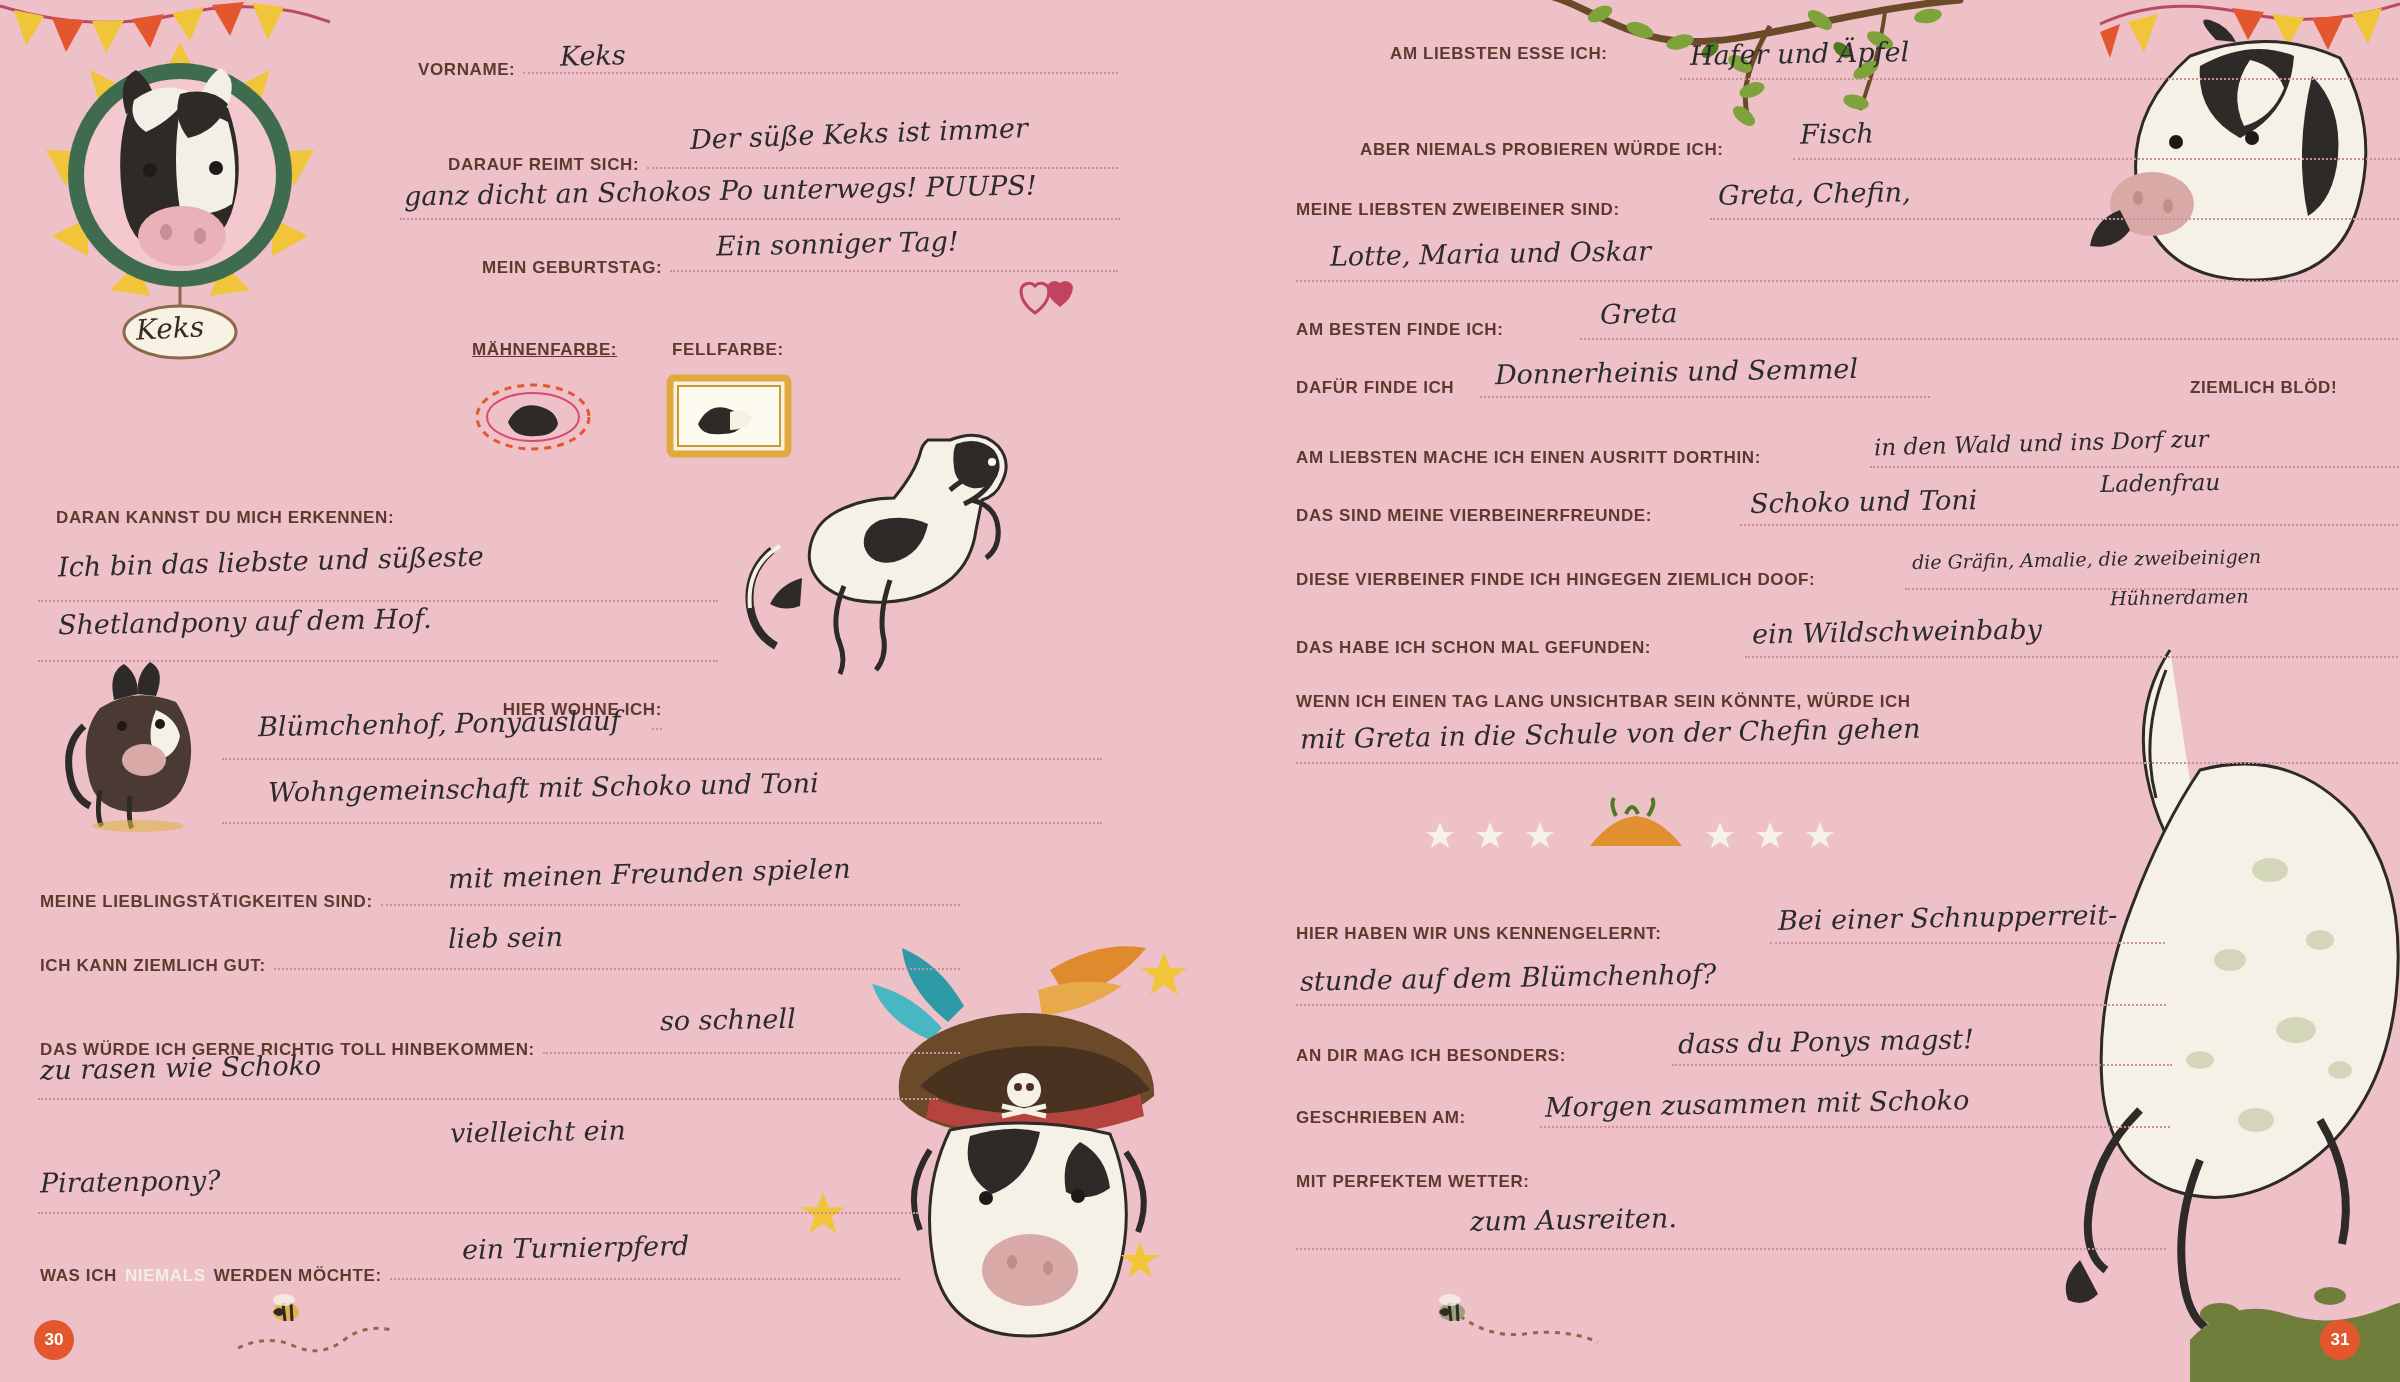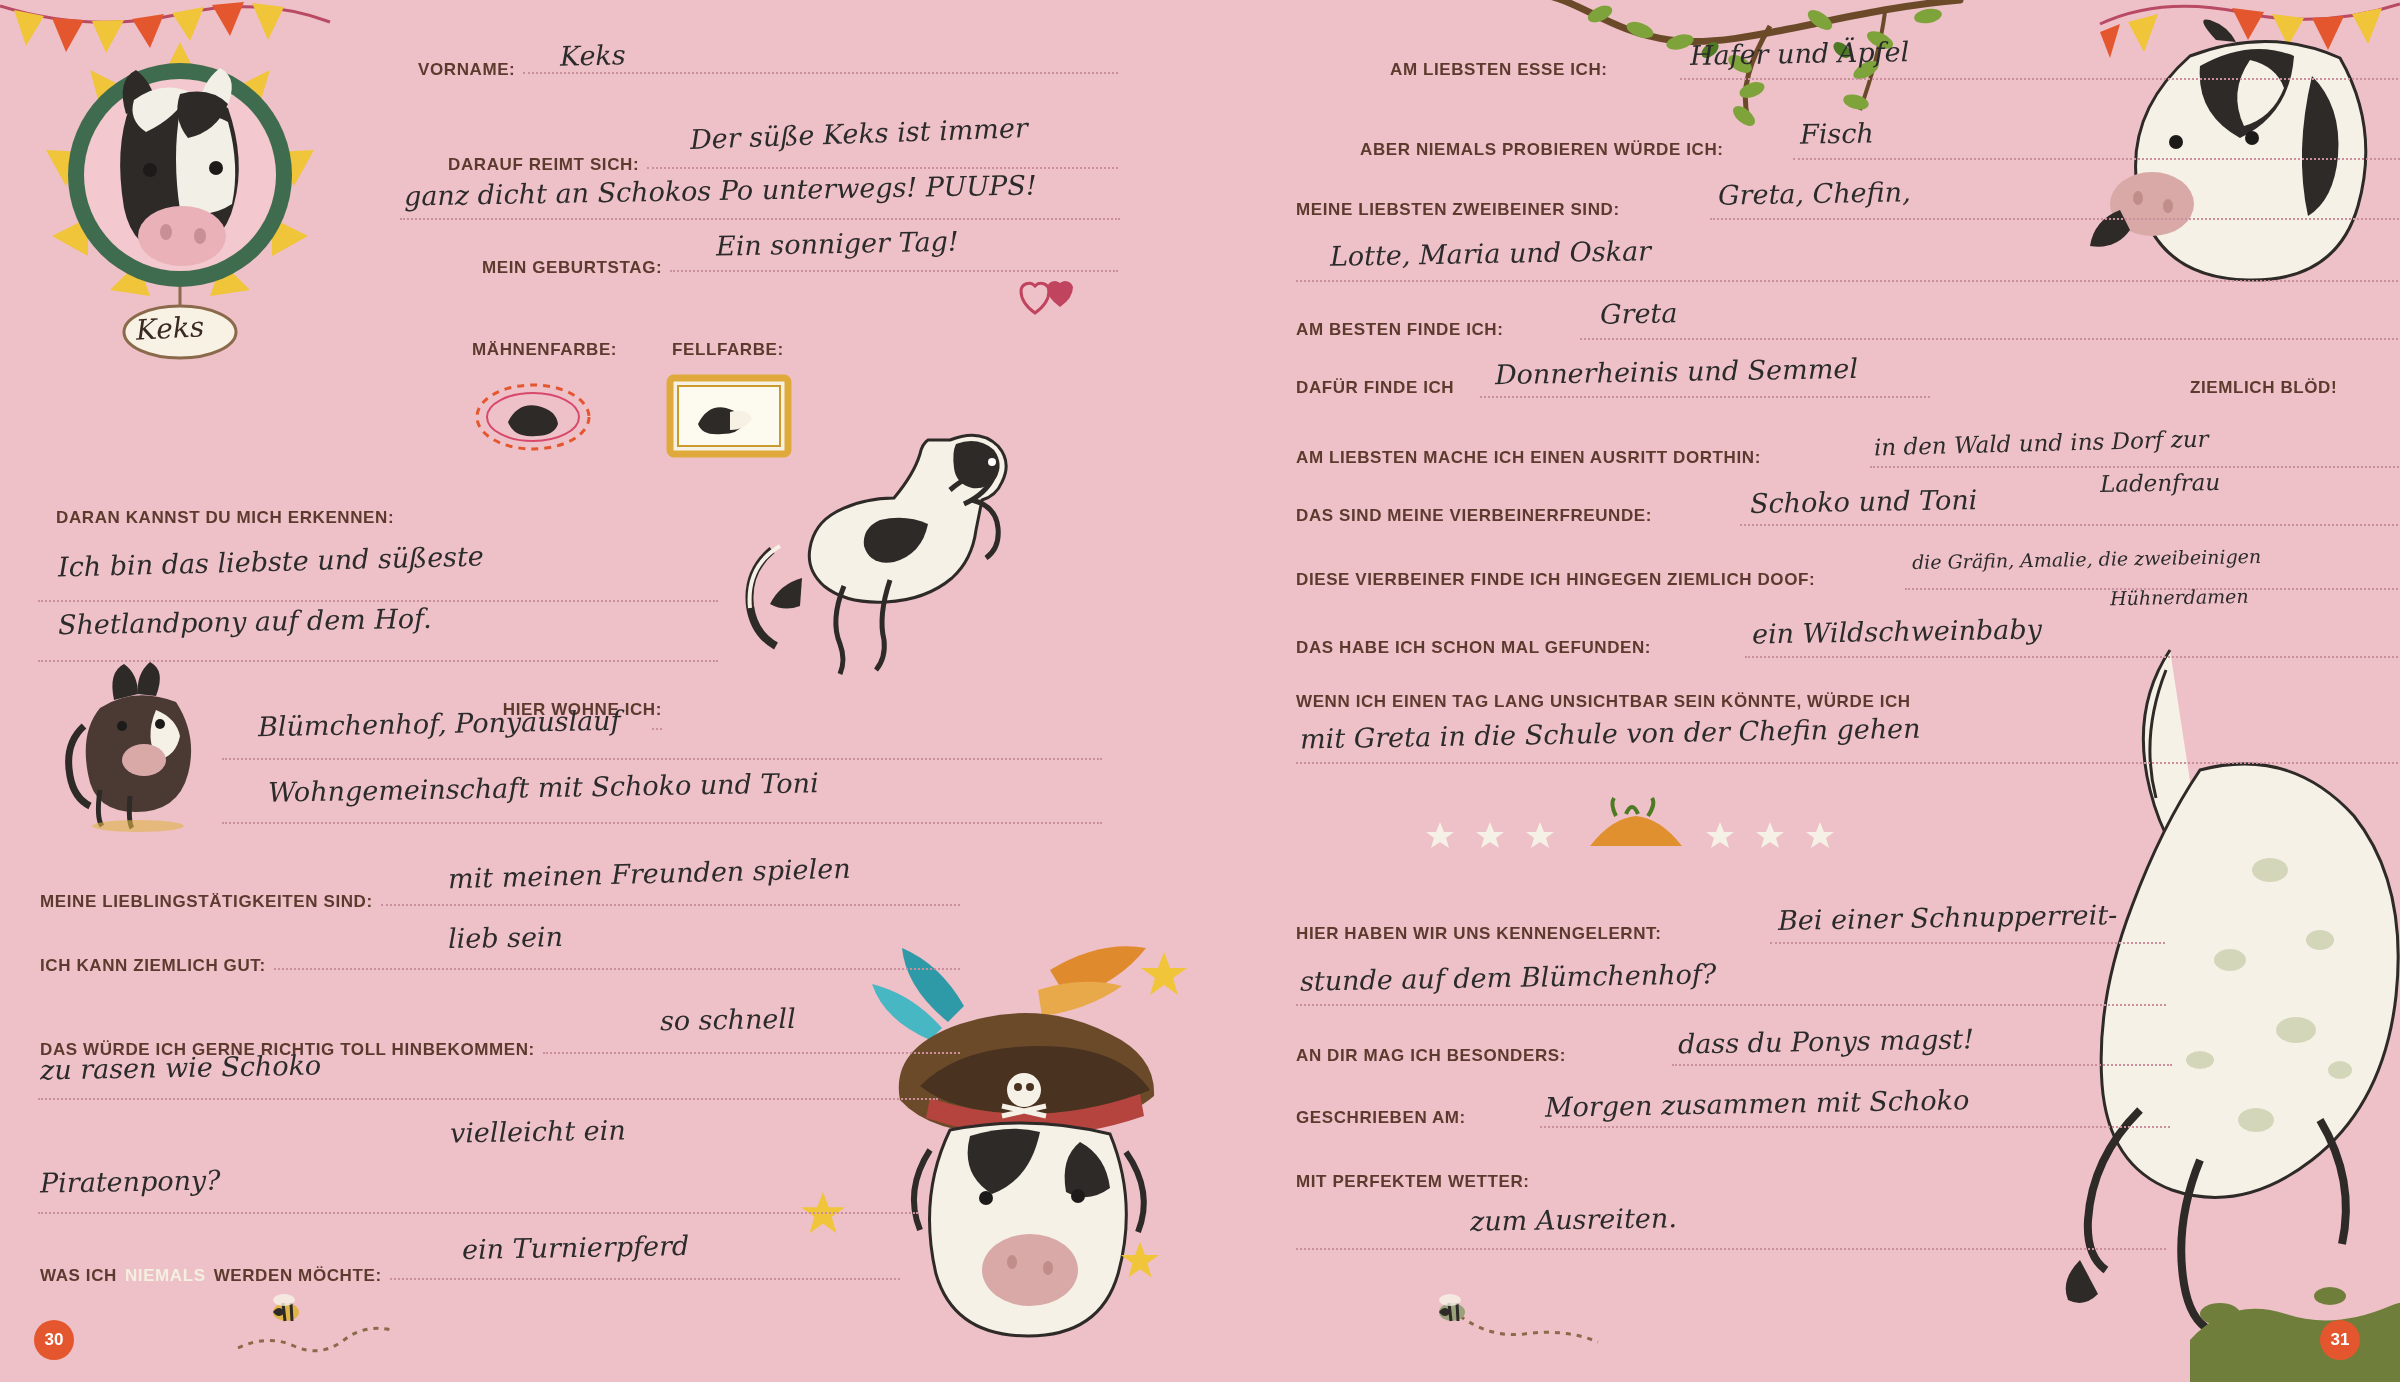--- a/index.html
+++ b/index.html
@@ -363,21 +363,21 @@
   <div class="free hand" style="left:690px;top:118px;transform:rotate(-2deg);">Der süße Keks ist immer</div>
   <div class="ruled" style="left:400px;top:218px;width:720px;"></div>
   <div class="free hand" style="left:404px;top:175px;transform:rotate(-1deg);">ganz dicht an Schokos Po unterwegs! PUUPS!</div>
 
   <div class="row" style="left:482px;top:258px;width:636px;">
     <span class="label">MEIN GEBURTSTAG:</span>
     <span class="dots"></span>
   </div>
   <div class="free hand" style="left:716px;top:228px;">Ein sonniger Tag!</div>
 
-  <div class="free label" style="left:472px;top:340px;">MÄHNENFARBE:</div>
+  <div class="free label" style="left:472px;top:340px;text-decoration:underline;">MÄHNENFARBE:</div>
   <div class="free label" style="left:672px;top:340px;">FELLFARBE:</div>
 
   <div class="free label" style="left:56px;top:508px;">DARAN KANNST DU MICH ERKENNEN:</div>
   <div class="ruled" style="left:38px;top:600px;width:680px;"></div>
   <div class="free hand" style="left:58px;top:546px;transform:rotate(-1.5deg);">Ich bin das liebste und süßeste</div>
   <div class="ruled" style="left:38px;top:660px;width:680px;"></div>
   <div class="free hand" style="left:58px;top:606px;transform:rotate(-1deg);">Shetlandpony auf dem Hof.</div>
 
   <div class="row" style="left:222px;top:700px;width:440px;flex-direction:column;">
     <span class="label">HIER WOHNE ICH:</span>
@@ -413,21 +413,21 @@
   <div class="free hand" style="left:40px;top:1166px;transform:rotate(-1deg);">Piratenpony?</div>
 
   <div class="row" style="left:40px;top:1266px;width:860px;">
     <span class="label">WAS ICH</span>
     <span class="label highlight">NIEMALS</span>
     <span class="label">WERDEN MÖCHTE:</span>
     <span class="dots"></span>
   </div>
   <div class="free hand" style="left:462px;top:1232px;transform:rotate(-1deg);">ein Turnierpferd</div>
 
-  <div class="row" style="left:1390px;top:60px;width:290px;">
+  <div class="row" style="left:1390px;top:44px;width:290px;">
     <span class="label">AM LIEBSTEN ESSE ICH:</span>
   </div>
   <div class="ruled" style="left:1680px;top:78px;width:730px;"></div>
   <div class="free hand" style="left:1690px;top:38px;transform:rotate(-1deg);">Hafer und Äpfel</div>
 
   <div class="row" style="left:1360px;top:140px;width:430px;">
     <span class="label">ABER NIEMALS PROBIEREN WÜRDE ICH:</span>
   </div>
   <div class="ruled" style="left:1793px;top:158px;width:615px;"></div>
   <div class="free hand" style="left:1800px;top:118px;transform:rotate(-1deg);">Fisch</div>

